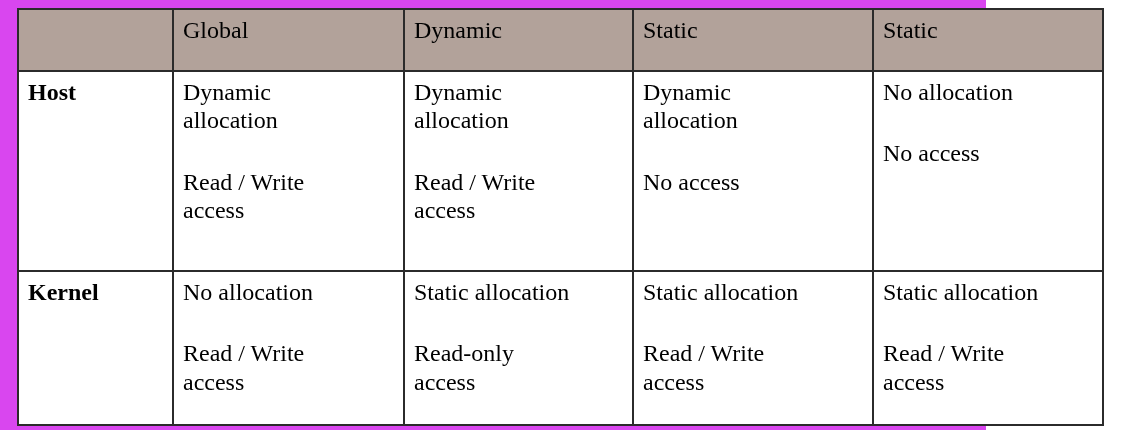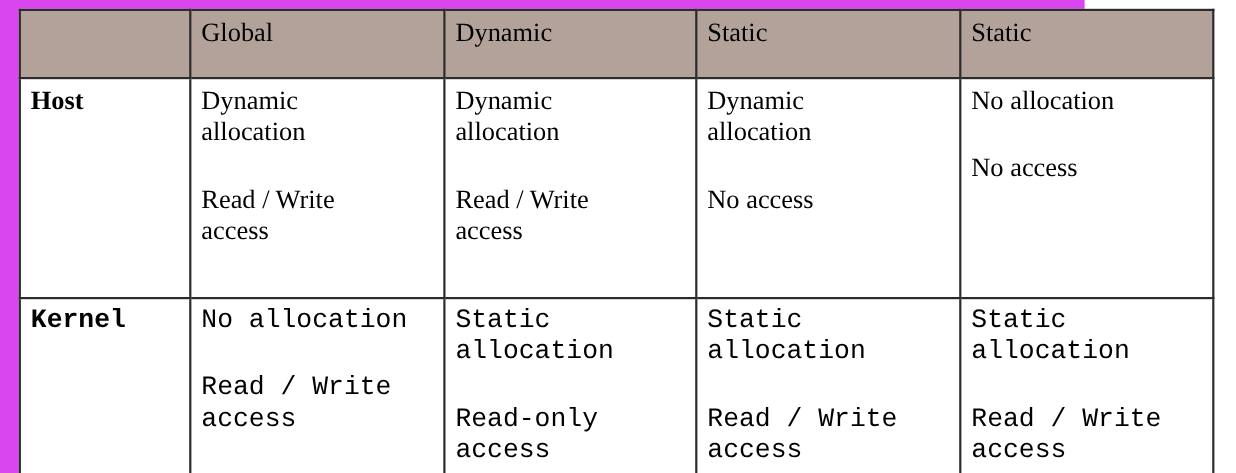--- a/index.html
+++ b/index.html
@@ -64,21 +64,21 @@
 
   tbody th.row-label {
     font-weight: bold;
     background: #ffffff;
   }
 
   tr.row-host td,
   tr.row-host th { height: 186px; }
 
   tr.row-kernel td,
-  tr.row-kernel th { height: 140px; font-family: Liberation Mono, monospace; }
+  tr.row-kernel th { height: 140px; }
 
   .cell-para {
     margin: 0;
     white-space: pre-line;
   }
 
   .cell-para.secondary {
     margin-top: 33px;
   }
 </style>

